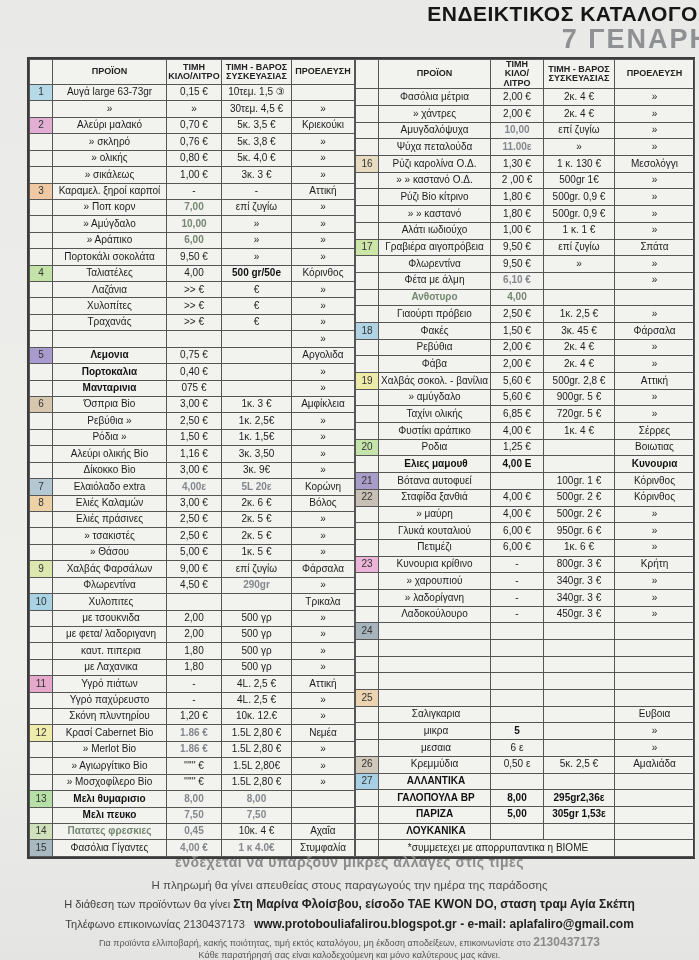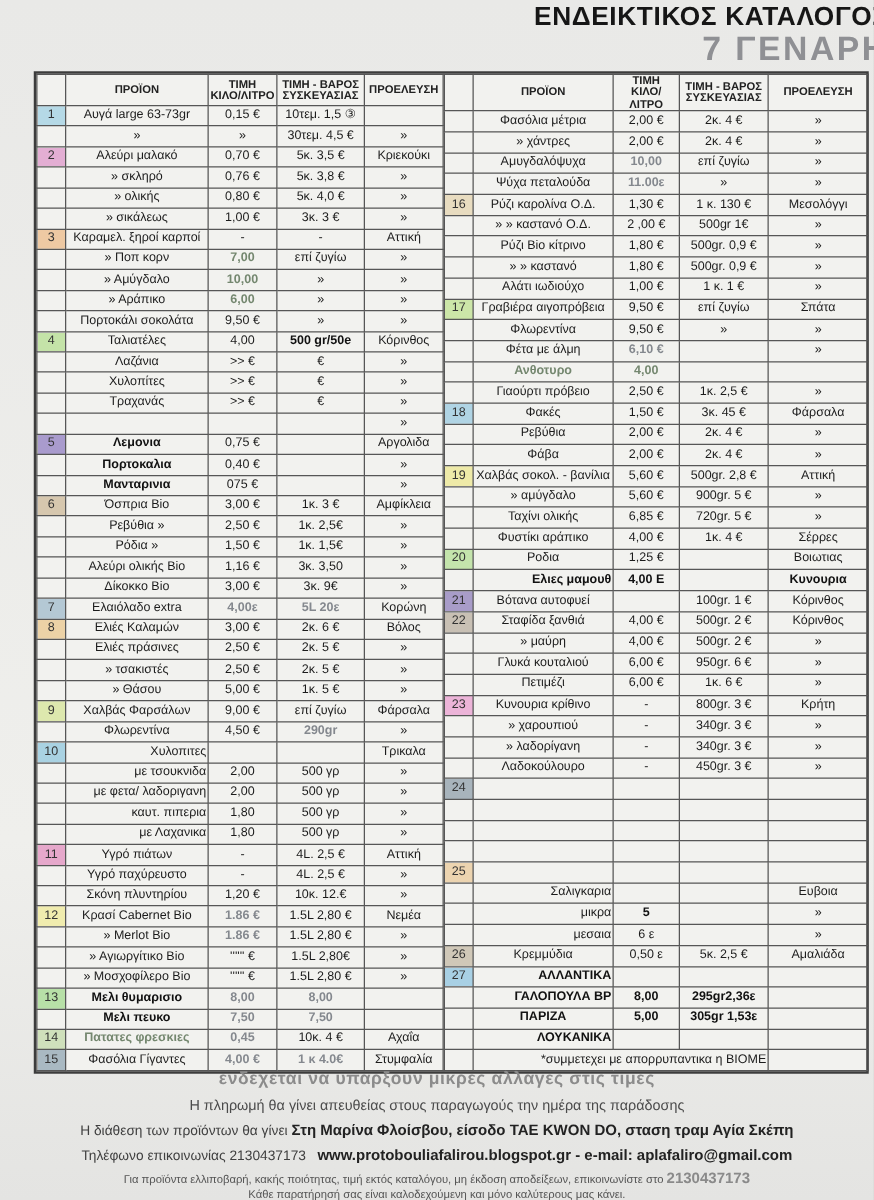--- a/index.html
+++ b/index.html
@@ -19,21 +19,21 @@
   .tblL td{height:15.3px;} .tblR td{height:15.7px;}
   col.c-num{width:23px;}
   .tblL col.c-prod{width:114px;} .tblL col.c-val{width:55px;}
   .tblL col.c-pack{width:70px;} .tblL col.c-orig{width:63px;}
   .tblR col.c-prod{width:112px;} .tblR col.c-val{width:53px;}
   .tblR col.c-pack{width:71px;} .tblR col.c-orig{width:80px;}
   td.num{font-size:10px;color:#333;}
   .b{font-weight:bold;color:#111;}
   .g{font-weight:bold;color:#84888e;}
   .gr{color:#74876f;font-weight:bold;}
-  .l{text-align:right;padding-left:4px;}
+  .l{text-align:center;padding-left:4px;}
   .footer{position:absolute;left:0;top:854px;width:699px;text-align:center;}
   .f-notice{font-size:14px;font-weight:bold;color:#8b8b8b;letter-spacing:.5px;}
   .f-pay{font-size:11.5px;color:#4b4b4b;margin-top:9px;}
   .f-line{font-size:11px;color:#3f3f3f;margin-top:6px;}
   .f-bold{font-weight:bold;color:#222;font-size:12px;}
   .f-small{font-size:9px;color:#555;margin-top:4px;}
   .f-phone{font-weight:bold;color:#8a8a8a;font-size:12px;}
   .f-tiny{font-size:9px;color:#555;margin-top:1px;}
 </style>
 </head>

